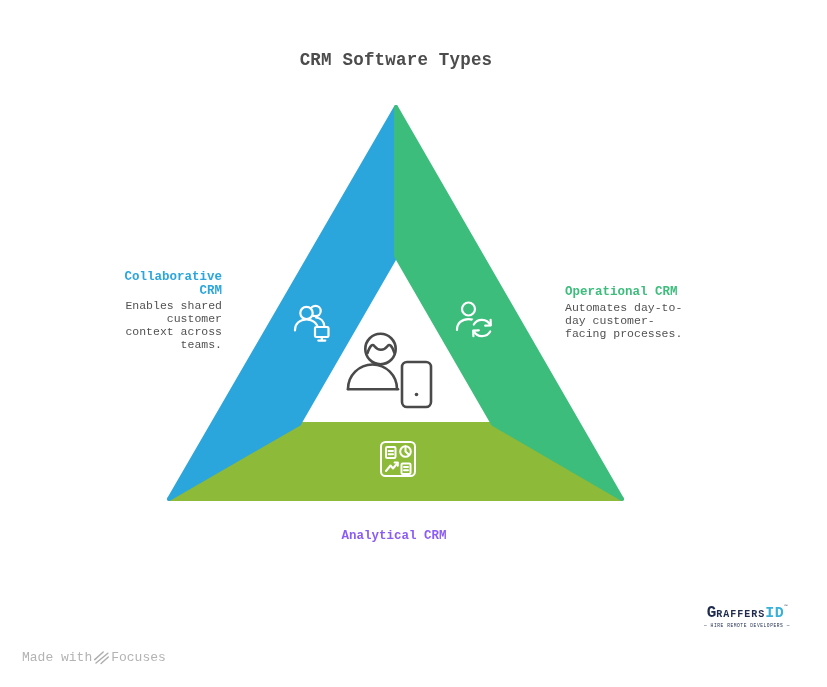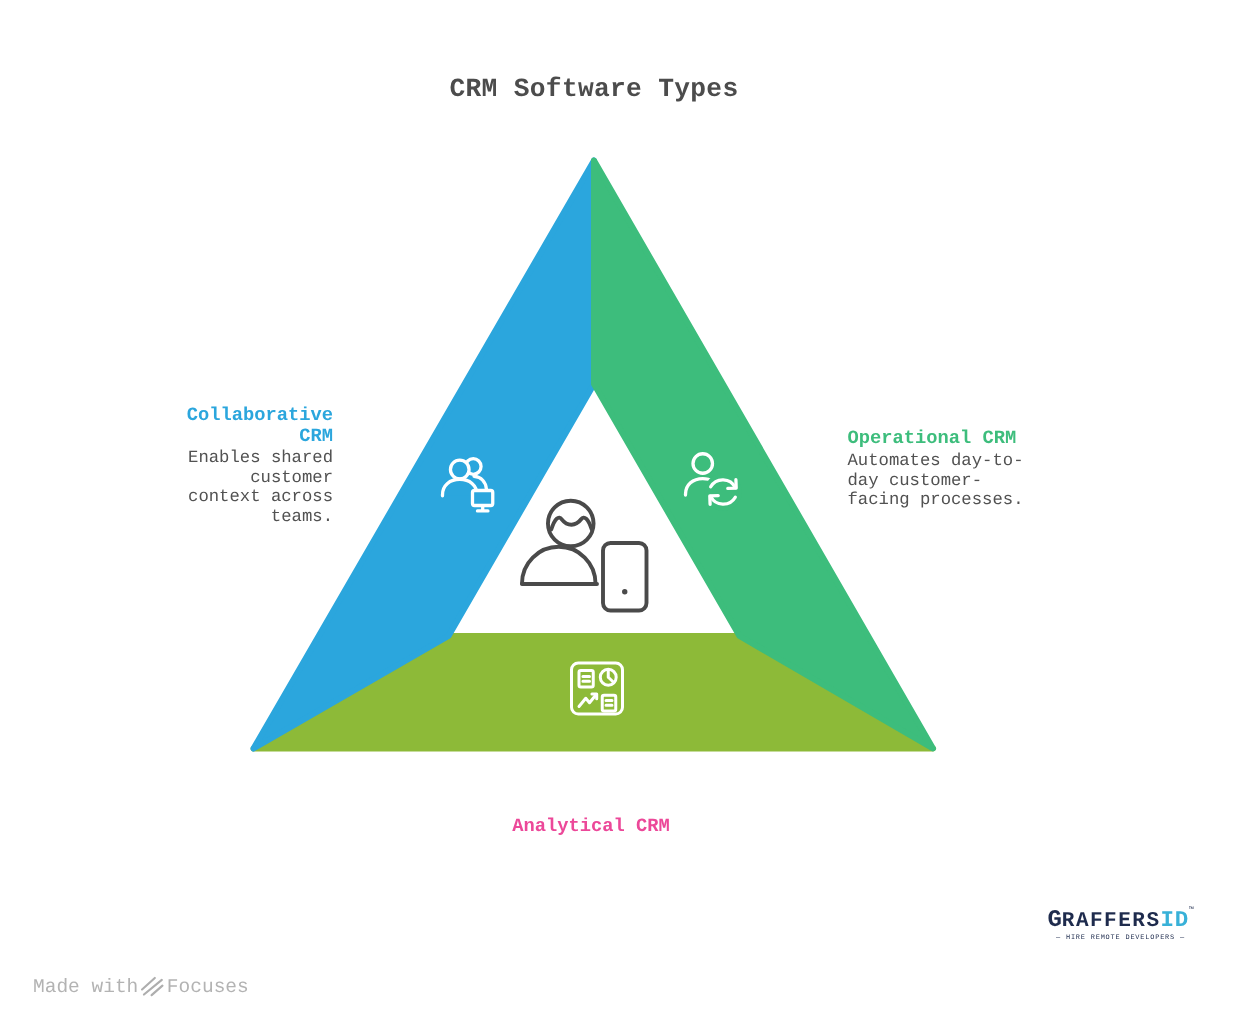--- a/index.html
+++ b/index.html
@@ -15,31 +15,31 @@
   }
   
   .label-block{line-height:13px;}
   .label-heading{font-size:12.5px;font-weight:700;line-height:13.5px;margin-bottom:1px;}
   .label-body{font-size:11.5px;color:#525252;line-height:13px;}
   #label-collaborative{left:118px;top:271px;width:104px;text-align:right;}
   #label-collaborative .label-heading{color:#2ba6dd;}
   #label-operational{left:565px;top:286px;width:120px;text-align:left;}
   #label-operational .label-heading{color:#3dbd7c;}
   #label-analytical{left:329px;top:530px;width:130px;text-align:center;}
-  #label-analytical .label-heading{color:#ec4899;margin-top:15px;}
+  #label-analytical .label-heading{color:#8b5cf6;}
   
   #made-with{
     left:22px;top:650px;display:flex;align-items:center;gap:1px;
     font-size:13px;color:#b3b3b3;
   }
   
   #brand-logo{left:697px;top:605px;width:100px;text-align:center;line-height:1;}
   #brand-logo .row1{white-space:nowrap;}
   #brand-logo .g-initial{font-size:16px;font-weight:800;color:#1e2b4d;}
-  #brand-logo .g-rest{font-size:14px;font-weight:800;color:#1e2b4d;letter-spacing:1px;text-transform:uppercase;}
+  #brand-logo .g-rest{font-size:10px;font-weight:800;color:#1e2b4d;letter-spacing:1px;text-transform:uppercase;}
   #brand-logo .g-id{font-size:15px;font-weight:800;color:#38b1d8;letter-spacing:.5px;text-align:center;}
   #brand-logo .g-tm{font-size:5px;color:#1e2b4d;vertical-align:top;}
   #brand-logo .tagline{margin-top:3px;font-size:4.6px;color:#1e2b4d;letter-spacing:.55px;white-space:nowrap;}
   svg{display:block;}
 </style>
 </head>
 <body>
 
 <div id="canvas">
 

